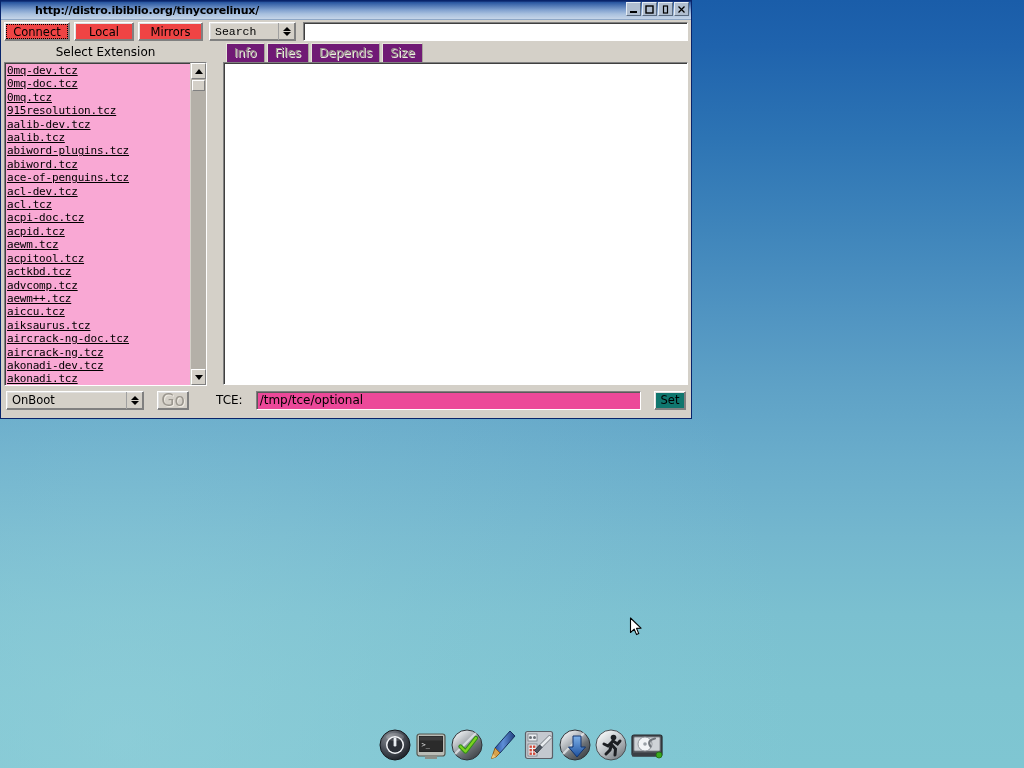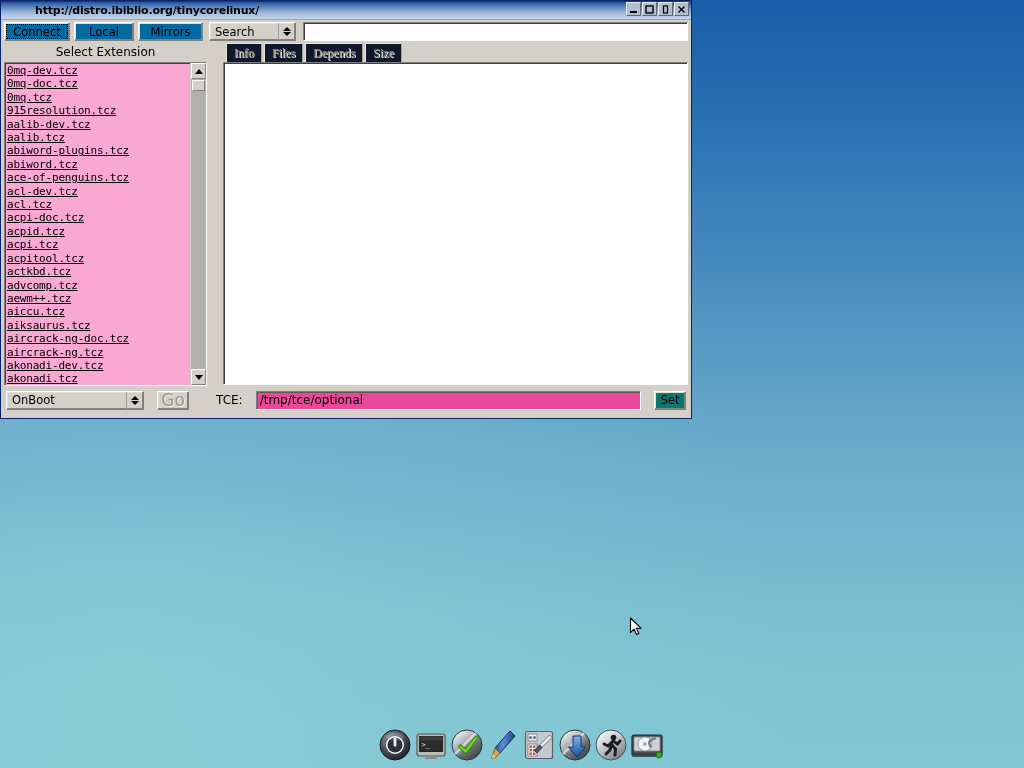--- a/index.html
+++ b/index.html
@@ -98,21 +98,21 @@
   #toolbar {
     height: 21px;
     padding: 2px 3px 0 3px;
     display: flex;
     align-items: center;
     gap: 4px;
     box-sizing: border-box;
   }
   .btn {
     height: 19px;
-    background: #0369a1;
+    background: #ef4444;
     border: 1px solid;
     border-color: #ffffff #808080 #808080 #ffffff;
     box-shadow: inset -1px -1px 0 #808080, inset 1px 1px 0 #dfdfdf;
     font-size: 11.5px;
     color: #000;
     display: flex;
     align-items: center;
     justify-content: center;
     padding: 0 8px;
     box-sizing: border-box;
@@ -140,20 +140,21 @@
     box-sizing: border-box;
   }
   #search-combo-label {
     width: 68px;
     display: flex;
     align-items: center;
     padding-left: 5px;
     font-size: 11.5px;
     color: #000;
     box-sizing: border-box;
+    font-family: Liberation Mono, monospace;
   }
   #search-combo-arrows {
     width: 17px;
     border-left: 1px solid #a0a0a0;
     display: flex;
     flex-direction: column;
     align-items: center;
     justify-content: center;
     gap: 1px;
     box-sizing: border-box;
@@ -292,33 +293,32 @@
   #tabbar {
     height: 21px;
     display: flex;
     align-items: flex-end;
     gap: 2px;
     padding-left: 3px;
     box-sizing: border-box;
   }
   .tab {
     height: 19px;
-    background: #0f172a;
+    background: #701a75;
     border: 1px solid;
     border-color: #e8e4dc #a8a49c #cfcbc3 #e8e4dc;
     border-bottom: none;
     font-size: 12px;
     color: #9a968e;
     display: flex;
     align-items: center;
     justify-content: center;
     padding: 0 7px;
     box-sizing: border-box;
     text-shadow: 1px 1px 0 #efebe3;
-    font-family: Liberation Serif, serif;
   }
   #detail-panel {
     flex: 1;
     background: #ffffff;
     border: 1px solid;
     border-color: #808080 #ffffff #ffffff #808080;
     box-shadow: inset 1px 1px 0 #404040;
     box-sizing: border-box;
     margin-bottom: 1px;
   }
@@ -494,21 +494,21 @@
             <div class="ext-item">915resolution.tcz</div>
             <div class="ext-item">aalib-dev.tcz</div>
             <div class="ext-item">aalib.tcz</div>
             <div class="ext-item">abiword-plugins.tcz</div>
             <div class="ext-item">abiword.tcz</div>
             <div class="ext-item">ace-of-penguins.tcz</div>
             <div class="ext-item">acl-dev.tcz</div>
             <div class="ext-item">acl.tcz</div>
             <div class="ext-item">acpi-doc.tcz</div>
             <div class="ext-item">acpid.tcz</div>
-            <div class="ext-item">acpi.tcz</div>
+            <div class="ext-item">aewm.tcz</div>
             <div class="ext-item">acpitool.tcz</div>
             <div class="ext-item">actkbd.tcz</div>
             <div class="ext-item">advcomp.tcz</div>
             <div class="ext-item">aewm++.tcz</div>
             <div class="ext-item">aiccu.tcz</div>
             <div class="ext-item">aiksaurus.tcz</div>
             <div class="ext-item">aircrack-ng-doc.tcz</div>
             <div class="ext-item">aircrack-ng.tcz</div>
             <div class="ext-item">akonadi-dev.tcz</div>
             <div class="ext-item">akonadi.tcz</div>

